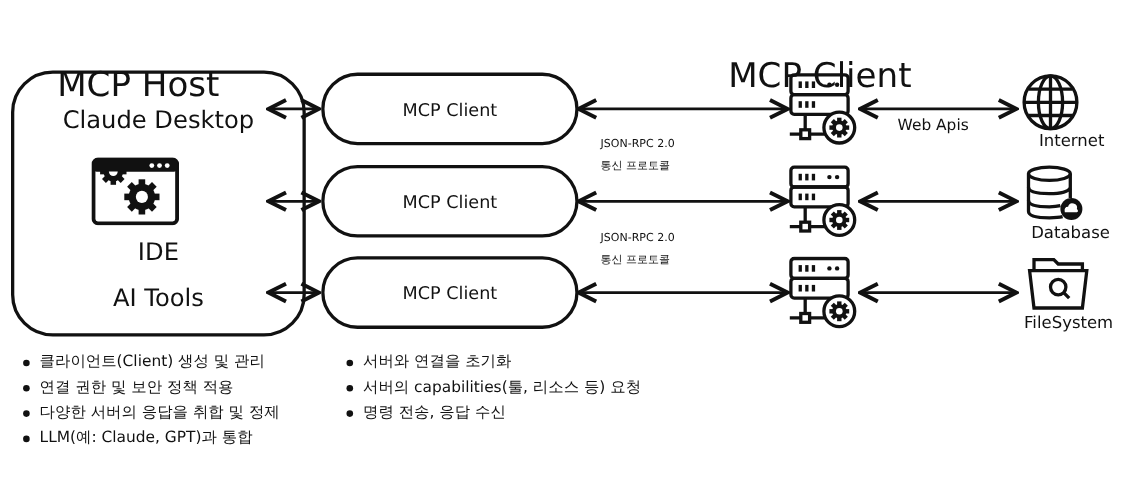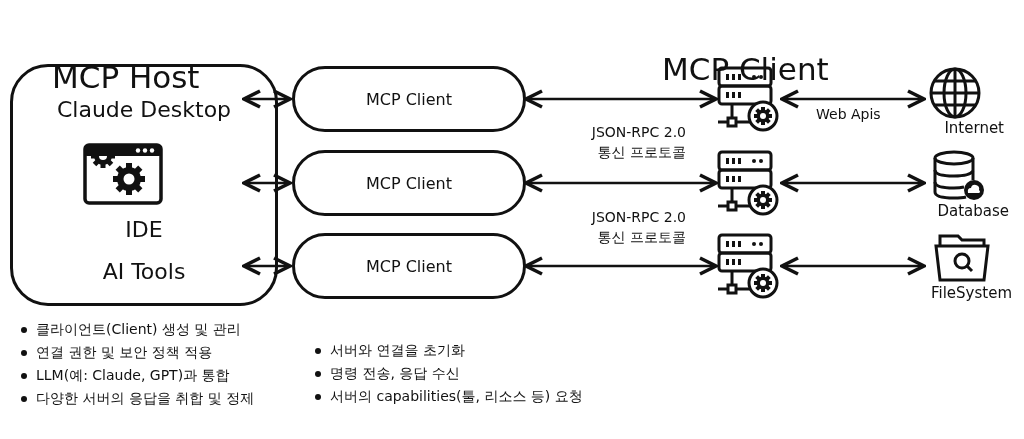--- a/index.html
+++ b/index.html
@@ -11,28 +11,28 @@
   #server-title { left: 662px; top: 6px; }
   #host-box { left: 10px; top: 64px; width: 226px; height: 236px;
               border: 3px solid #111; border-radius: 38px; padding-left: 36px; }
   .host-label { position: absolute; left: 0; width: 100%; text-align: center; font-size: 22px; white-space: nowrap; }
   #host-app { top: 30px; }
   #host-ide { top: 150px; }
   #host-ai { top: 192px; }
   #host-icon { position: absolute; left: 70px; top: 76px; }
   .client { left: 292px; width: 228px; height: 60px; border: 3px solid #111; border-radius: 34px;
             display: flex; align-items: center; justify-content: center; font-size: 16px; }
-  .proto { width: 140px; text-align: right; font-size: 14px; line-height: 20px; }
+  .proto { width: 140px; text-align: left; font-size: 10px; line-height: 20px; }
   .endlabel { font-size: 15px; text-align: right; width: 100px; white-space: nowrap; }
   .webapis { font-size: 14px; }
   ul.bullets { position: absolute; margin: 0; padding: 0; list-style: none; font-size: 14px; line-height: 23px; }
   ul.bullets li { position: relative; padding-left: 18px; white-space: nowrap; }
   ul.bullets li::before { content: ""; position: absolute; left: 3px; top: 9px; width: 6px; height: 6px; background: #111; border-radius: 50%; }
   #host-bullets { left: 18px; top: 318px; }
-  #client-bullets { left: 312px; top: 318px; margin-top: 21px; }
+  #client-bullets { left: 312px; top: 318px; }
   svg.lines { position: absolute; left: 0; top: 0; }
 </style>
 </head>
 <body>
 
 <svg class="lines" width="1024" height="439">
   <defs>
     <marker id="ah" viewBox="0 0 10 10" refX="9" refY="5" markerWidth="8" markerHeight="8" orient="auto-start-reverse">
       <path d="M1,1 L9,5 L1,9" fill="none" stroke="#111" stroke-width="1.8"></path>
     </marker>
@@ -231,20 +231,20 @@
     <path d="M4,14 H56 L52,48 H8 Z"></path>
     <circle cx="30" cy="29" r="7"></circle>
     <line x1="35" y1="34" x2="40" y2="39"></line>
   </g>
 </svg>
 <div class="abs endlabel" style="left:912px; top:284px;">FileSystem</div>
 
 <ul id="host-bullets" class="bullets">
   <li>클라이언트(Client) 생성 및 관리</li>
   <li>연결 권한 및 보안 정책 적용</li>
+  <li>다양한 서버의 응답을 취합 및 정제</li>
   <li>LLM(예: Claude, GPT)과 통합</li>
-  <li>다양한 서버의 응답을 취합 및 정제</li>
 </ul>
 <ul id="client-bullets" class="bullets">
   <li>서버와 연결을 초기화</li>
+  <li>서버의 capabilities(툴, 리소스 등) 요청</li>
   <li>명령 전송, 응답 수신</li>
-  <li>서버의 capabilities(툴, 리소스 등) 요청</li>
 </ul>
 
 </body></html>

